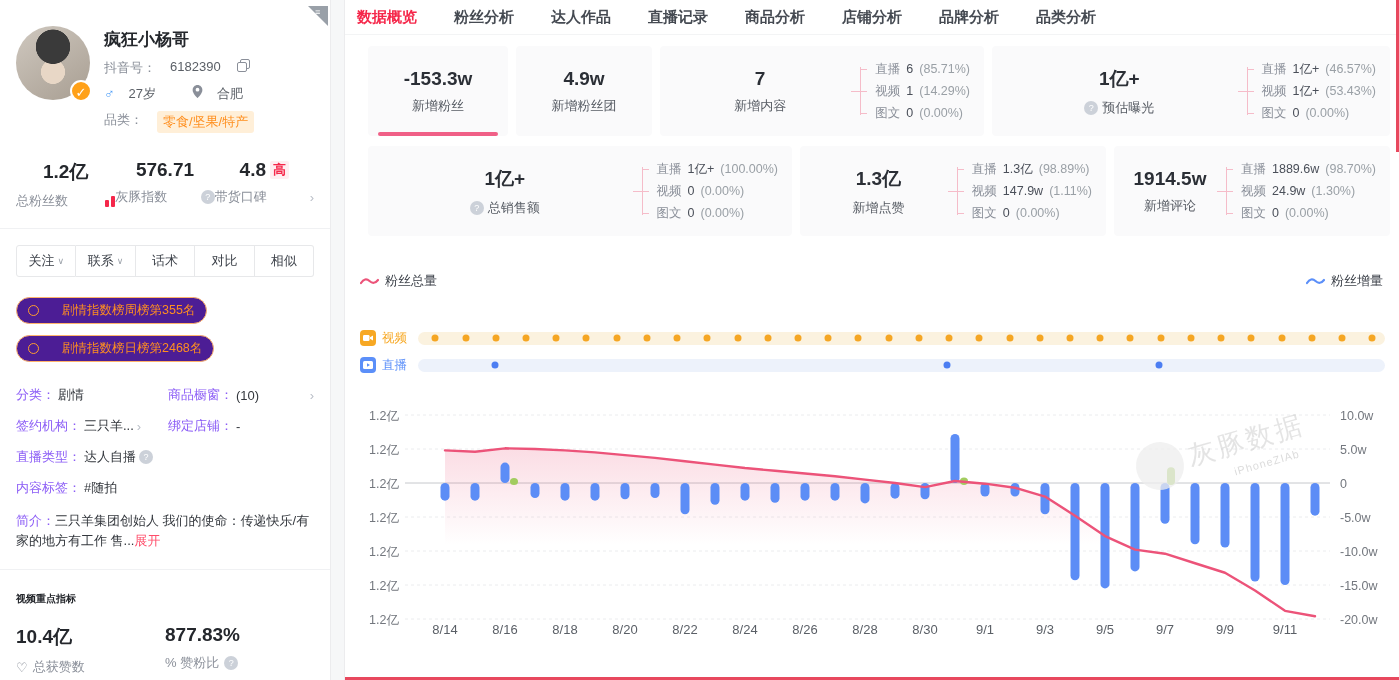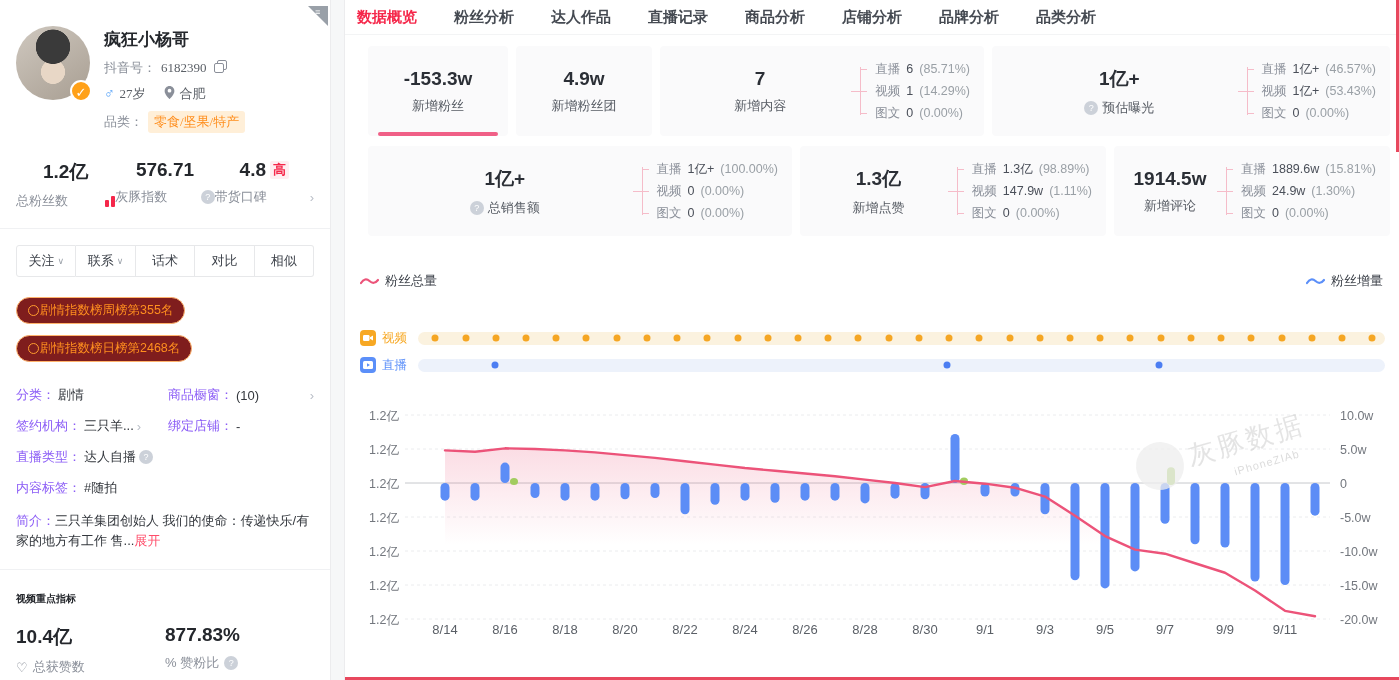--- a/index.html
+++ b/index.html
@@ -16,42 +16,42 @@
   .profile{display:flex;gap:14px;}
   .avatar-wrap{position:relative;width:74px;height:74px;flex:none;}
   .avatar{width:74px;height:74px;border-radius:50%;
     background:
       radial-gradient(circle at 50% 28%, #3a3a3a 0 26%, transparent 27%),
       radial-gradient(circle at 50% 62%, #e8d7c6 0 20%, transparent 21%),
       linear-gradient(145deg,#cfc8bf,#a89e92);}
   .vbadge{position:absolute;right:-2px;bottom:-2px;width:22px;height:22px;border-radius:50%;background:#ffa119;border:2px solid #fff;color:#fff;font-size:13px;line-height:22px;text-align:center;box-sizing:border-box;}
   .pcol{padding-top:2px;min-width:0;}
   .pname{font-size:17px;font-weight:bold;color:#24272c;}
-  .prow{margin-top:8px;font-size:13px;color:#5a5f66;display:flex;align-items:center;gap:5px;font-family:Liberation Serif, serif;}
+  .prow{margin-top:8px;font-size:13px;color:#5a5f66;display:flex;align-items:flex-start;gap:14px;}
   .plabel{color:#8a8f99;}
   .icon-copy{display:inline-block;margin-left:2px;cursor:pointer;}
   .male{color:#4f9ef7;font-size:14px;font-weight:bold;}
   .cat-tag{background:#ffefd8;color:#ff8f1f;padding:2px 6px;border-radius:3px;font-size:13px;}
   .kpis{display:flex;margin-top:26px;text-align:center;}
   .kpi{flex:1;}
   .kpi-v{font-size:19px;font-weight:bold;color:#24272c;display:flex;align-items:center;justify-content:center;gap:4px;}
   .kpi-l{margin-top:7px;font-size:13px;color:#8a8f99;display:flex;align-items:center;justify-content:space-between;gap:4px;}
   .hot{color:#f5274a;background:#ffedf1;font-size:13px;padding:0 3px;border-radius:2px;}
   .minibars{display:inline-flex;align-items:flex-end;gap:2px;}
   .minibars i{display:block;width:4px;background:#f5274a;border-radius:1px;}
   .qicon{display:inline-block;width:14px;height:14px;border-radius:50%;background:#ccd1d9;color:#fff;font-size:9px;line-height:14px;text-align:center;flex:none;}
   .arrow{color:#b9bec7;}
   .divider{height:1px;background:#f0f1f3;margin:18px -16px 0 -16px;}
   .actions{display:flex;margin-top:16px;}
   .abtn{flex:1;height:30px;border:1px solid #e7e8ea;border-left:none;font-size:13px;color:#3a3f47;display:flex;align-items:center;justify-content:center;gap:3px;cursor:pointer;background:#fff;}
   .abtn:first-child{border-left:1px solid #e7e8ea;border-radius:3px 0 0 3px;}
   .abtn:last-child{border-radius:0 3px 3px 0;}
   .caret{font-size:9px;color:#9aa0a8;}
   .badges{margin-top:20px;}
-  .rankpill{display:inline-flex;align-items:center;gap:1px;border:1px solid #ffb36b;color:#ff8f1f;font-size:12.5px;border-radius:14px;padding:4px 11px;margin-bottom:11px;background:#7f1d1d;cursor:pointer;}
+  .rankpill{display:inline-flex;align-items:center;gap:23px;border:1px solid #ffb36b;color:#ff8f1f;font-size:12.5px;border-radius:14px;padding:4px 11px;margin-bottom:11px;background:#4c1d95;cursor:pointer;}
   .medal{width:11px;height:11px;border:1.5px solid #ff9d2e;border-radius:50%;display:inline-block;box-sizing:border-box;}
   .meta{margin-top:10px;}
   .meta-row{display:flex;align-items:center;margin-top:13px;font-size:13px;flex-wrap:nowrap;}
   .meta-item{display:flex;align-items:center;gap:3px;white-space:nowrap;}
   .meta-row .meta-item:first-child{min-width:152px;}
   .mlabel{color:#8b5cf6;}
   .mvalue{color:#33373d;}
   .arrow-end{margin-left:auto;}
   .bio{margin-top:14px;font-size:13px;line-height:1.55;color:#33373d;}
   .expand{color:#ff4d6a;cursor:pointer;}
@@ -415,21 +415,21 @@
         <div class="card-main">
           <div class="card-value">1914.5w</div>
           <div class="card-label">
             <span>新增评论</span>
           </div>
         </div>
         <div class="tree">
           <div class="trow">
             <span class="tname">直播</span>
             <span class="tval">1889.6w</span>
-            <span class="tpct">(15.81%)</span>
+            <span class="tpct">(98.70%)</span>
           </div>
           <div class="trow">
             <span class="tname">视频</span>
             <span class="tval">24.9w</span>
             <span class="tpct">(1.30%)</span>
           </div>
           <div class="trow">
             <span class="tname">图文</span>
             <span class="tval">0</span>
             <span class="tpct">(0.00%)</span>

